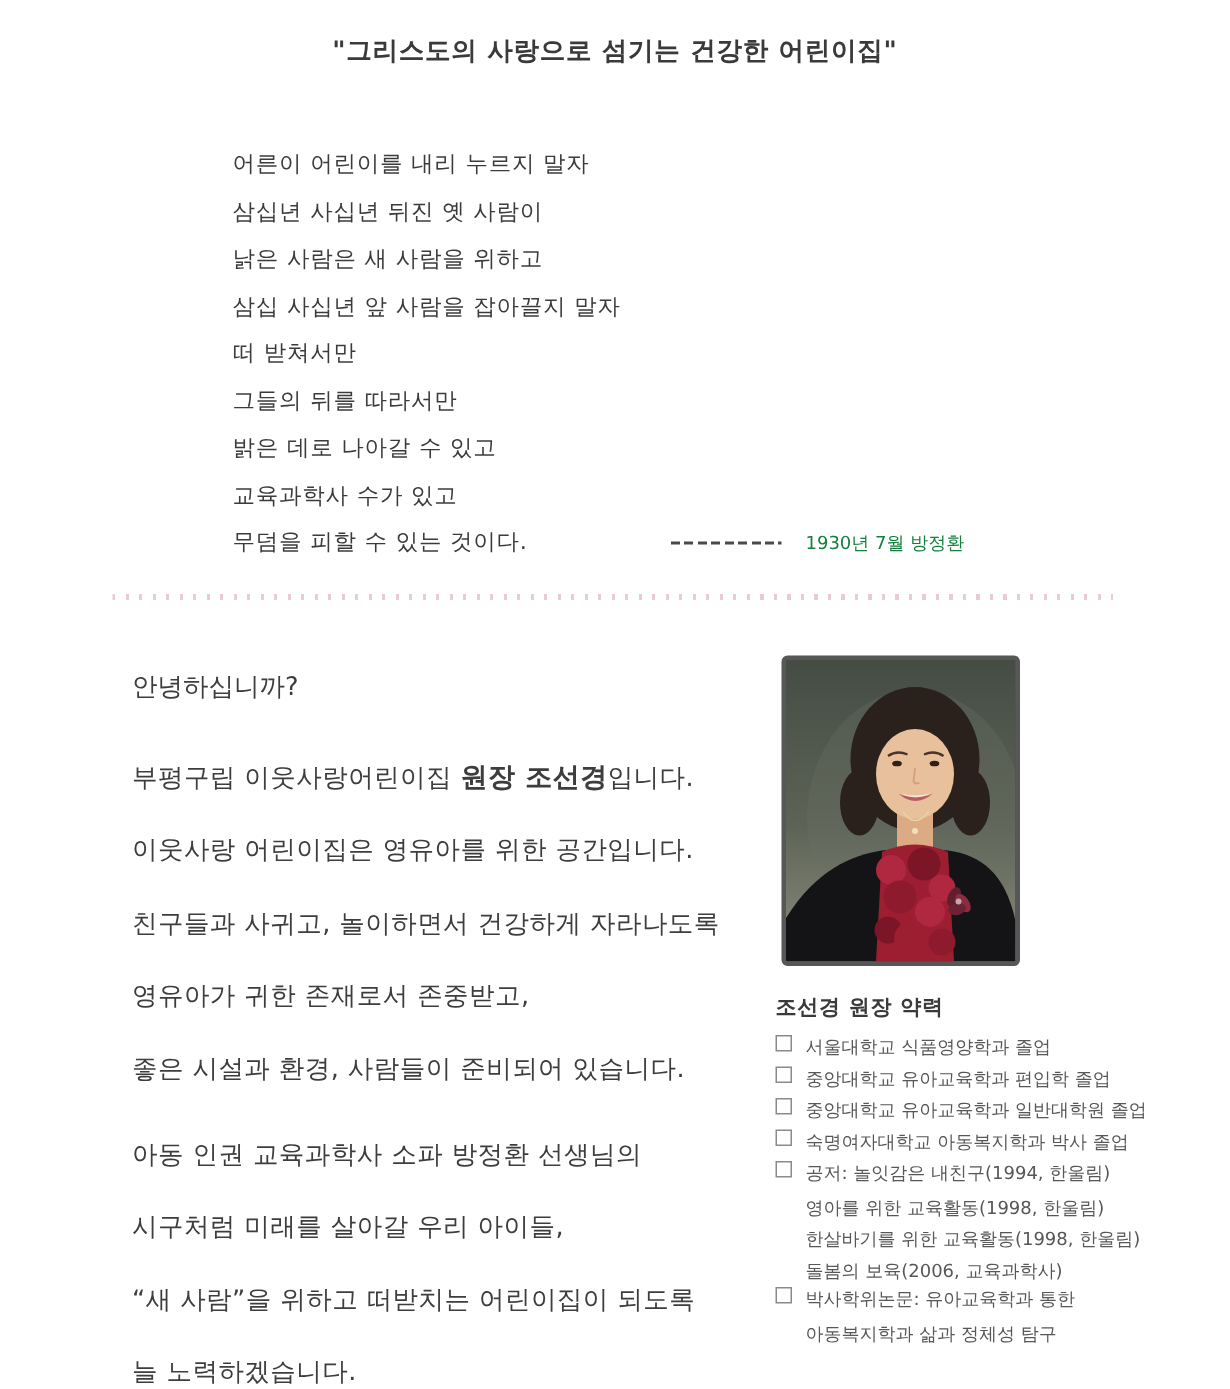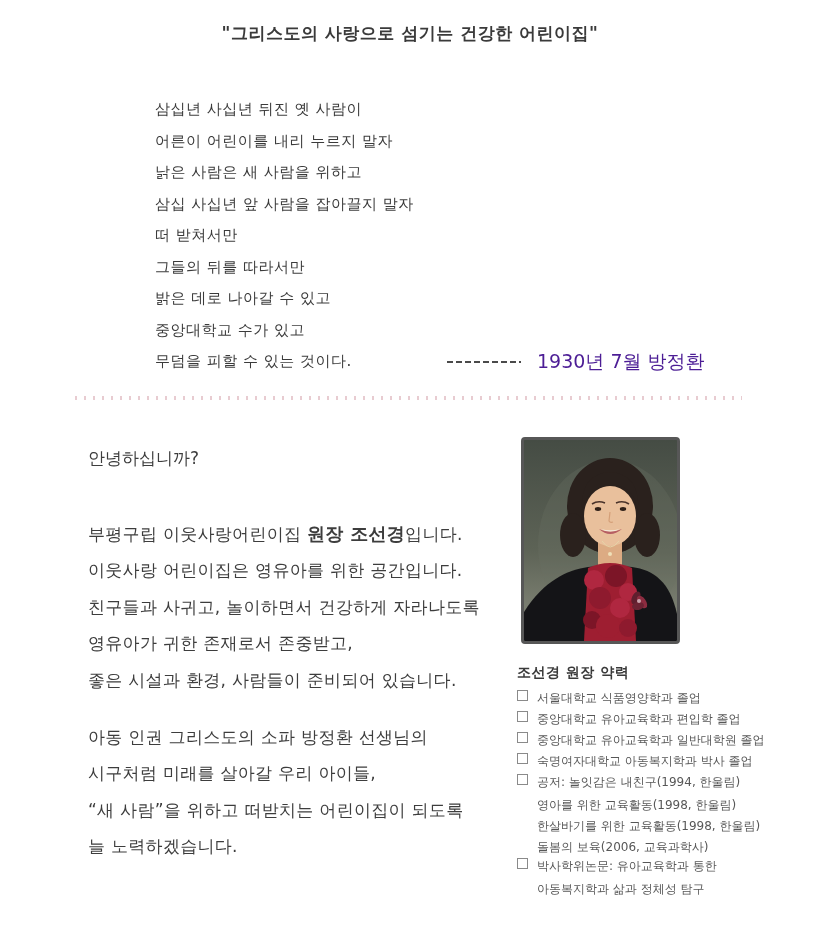--- a/index.html
+++ b/index.html
@@ -26,34 +26,34 @@
   .poem-line { height:31.5px; line-height:31.5px; white-space:nowrap; letter-spacing:0.5px; }
 
   .attribution {
     position:absolute; left:447px; top:353px;
     display:flex; align-items:center; gap:16px; height:18px;
   }
   .dash {
     width:74px; height:2px;
     background-image:repeating-linear-gradient(to right,#4a4a4a 0,#4a4a4a 6px,transparent 6px,transparent 9px);
   }
-  .attr-text { font-size:19px; color:#4c1d95; white-space:nowrap; }
+  .attr-text { font-size:12px; color:#15803d; white-space:nowrap; }
 
   
   .divider {
     position:absolute; left:75px; top:396px; width:667px; height:4px;
     background-image:repeating-linear-gradient(to right,#e8ccd1 0,#e8ccd1 2px,transparent 2px,transparent 9px);
   }
 
   
   .greeting { position:absolute; left:88px; top:444px; font-size:17px; color:#3d3d3d; }
   .hello { height:28px; line-height:28px; }
   .para1 { margin-top:37px; }
   .para2 { margin-top:21px; }
-  .g-line { height:36.4px; line-height:50px; white-space:nowrap; letter-spacing:0.3px; }
+  .g-line { height:36.4px; line-height:20px; white-space:nowrap; letter-spacing:0.3px;margin-top:12px; }
   .g-line b { font-weight:bold; font-size:18px; }
 
   
   .photo-frame {
     position:absolute; left:521px; top:437px;
     width:153px; height:201px;
     border:3px solid #575757; border-radius:4px;
     overflow:hidden; background:#4c5249;
   }
   .photo-frame svg { display:block; }
@@ -70,49 +70,49 @@
   .bio-sub { height:21px; line-height:21px; padding-left:20px; white-space:nowrap; }
 </style>
 </head>
 <body>
 
 <div class="page">
 
   <div class="title">"그리스도의 사랑으로 섬기는 건강한 어린이집"</div>
 
   <div class="poem">
+    <div class="poem-line">어른이 어린이를 내리 누르지 말자</div>
     <div class="poem-line">삼십년 사십년 뒤진 옛 사람이</div>
-    <div class="poem-line">어른이 어린이를 내리 누르지 말자</div>
     <div class="poem-line">낡은 사람은 새 사람을 위하고</div>
     <div class="poem-line">삼십 사십년 앞 사람을 잡아끌지 말자</div>
     <div class="poem-line">떠 받쳐서만</div>
     <div class="poem-line">그들의 뒤를 따라서만</div>
     <div class="poem-line">밝은 데로 나아갈 수 있고</div>
-    <div class="poem-line">중앙대학교 수가 있고</div>
+    <div class="poem-line">교육과학사 수가 있고</div>
     <div class="poem-line">무덤을 피할 수 있는 것이다.</div>
   </div>
 
   <div class="attribution">
     <span class="dash"></span>
     <span class="attr-text">1930년 7월 방정환</span>
   </div>
 
   <div class="divider"></div>
 
   <div class="greeting">
     <div class="hello">안녕하십니까?</div>
     <div class="para1">
       <div class="g-line"><span>부평구립 이웃사랑어린이집 </span><b>원장 조선경</b><span>입니다.</span></div>
       <div class="g-line">이웃사랑 어린이집은 영유아를 위한 공간입니다.</div>
       <div class="g-line">친구들과 사귀고, 놀이하면서 건강하게 자라나도록</div>
       <div class="g-line">영유아가 귀한 존재로서 존중받고,</div>
       <div class="g-line">좋은 시설과 환경, 사람들이 준비되어 있습니다.</div>
     </div>
     <div class="para2">
-      <div class="g-line">아동 인권 그리스도의 소파 방정환 선생님의</div>
+      <div class="g-line">아동 인권 교육과학사 소파 방정환 선생님의</div>
       <div class="g-line">시구처럼 미래를 살아갈 우리 아이들,</div>
       <div class="g-line">“새 사람”을 위하고 떠받치는 어린이집이 되도록</div>
       <div class="g-line">늘 노력하겠습니다.</div>
     </div>
   </div>
 
   <div class="photo-frame">
     <svg width="153" height="201" viewBox="0 0 153 201">
       <defs>
         <linearGradient id="bg" x1="0" y1="0" x2="0" y2="1">

